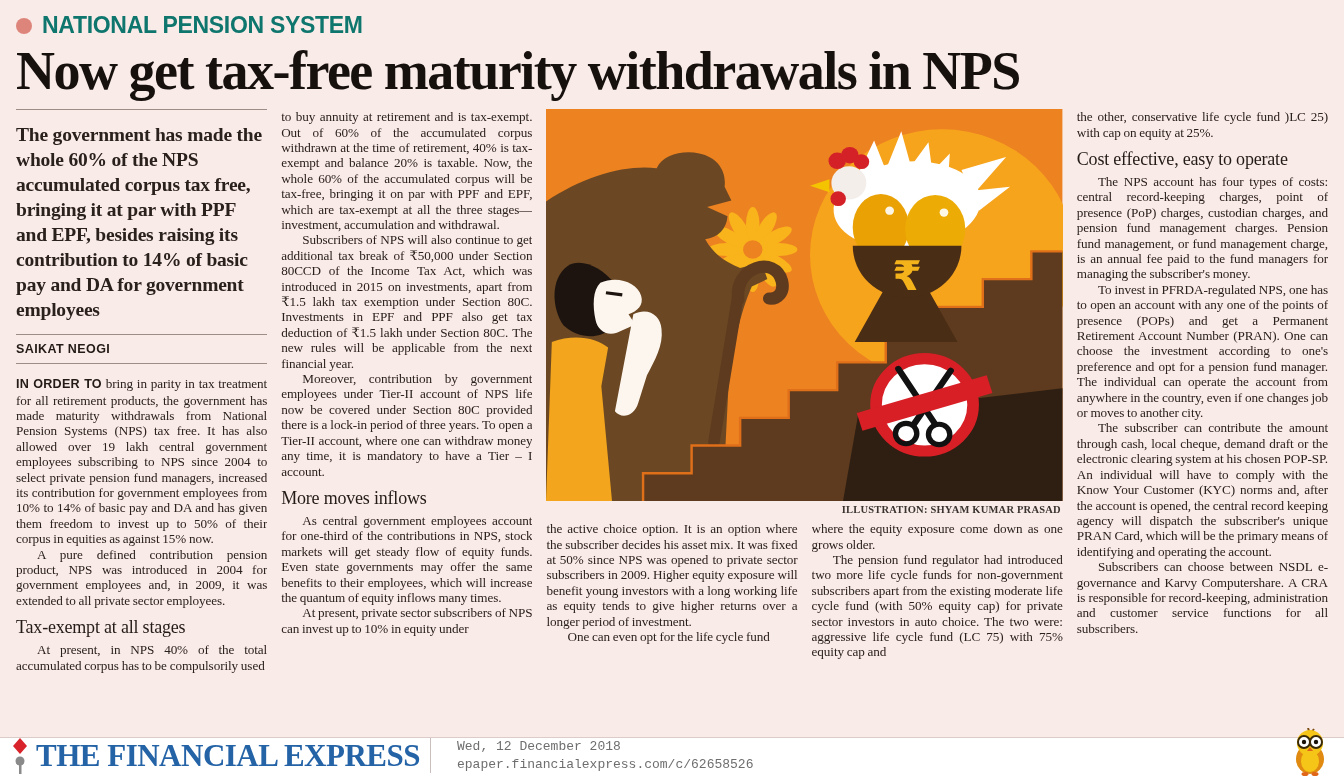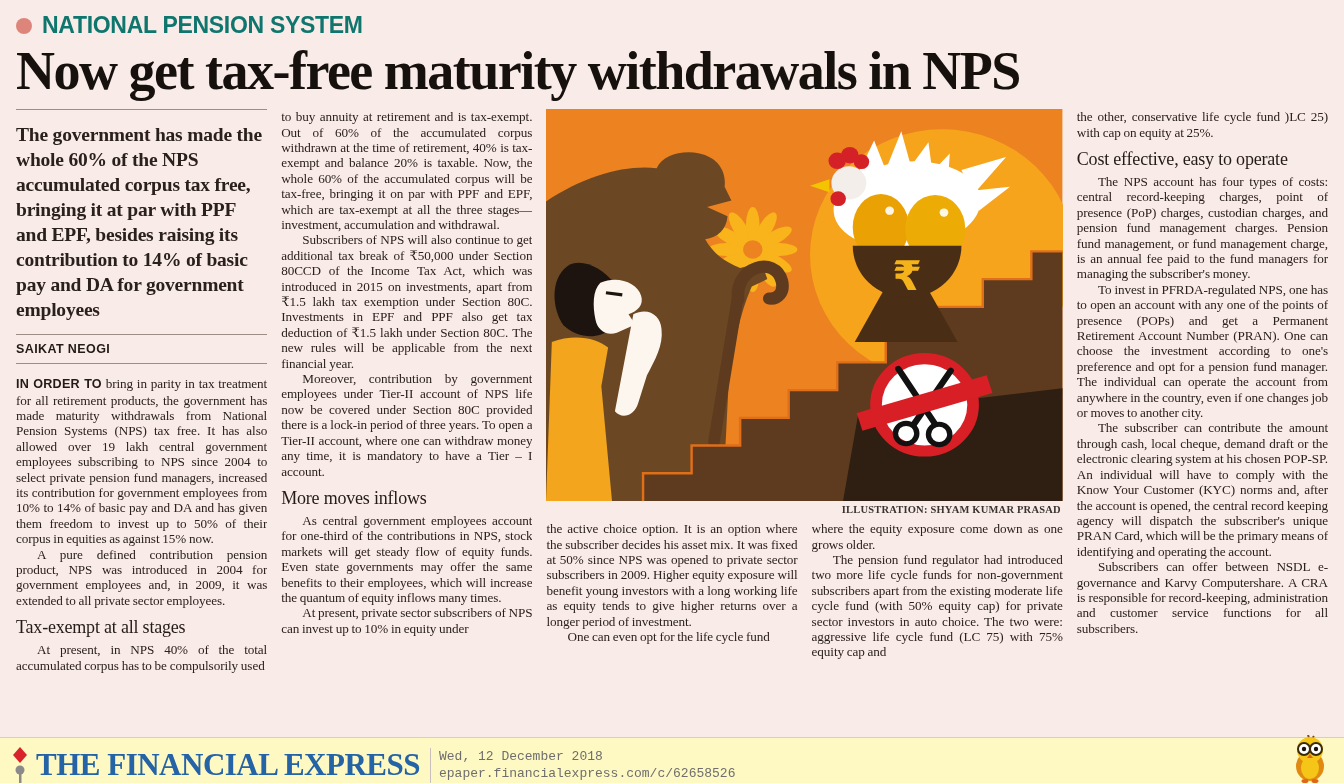--- a/index.html
+++ b/index.html
@@ -43,26 +43,26 @@
                 font-family:"Liberation Sans","DejaVu Sans",sans-serif; font-weight:700;
                 font-size:12.5px; letter-spacing:0.4px; color:#241b16; }
 
   
   .illo-svg { display:block; width:100%; height:392px; }
   .illo-caption { text-align:right; font-family:Liberation Serif, serif;
                   font-weight:700; font-size:10.5px; letter-spacing:0.2px; color:#3a332f;
                   margin:3px 2px 6px 0; }
 
   
-  .footer { position:absolute; left:0; bottom:0; width:100%; height:46px; background:#fef9c3;
-            border-top:1px solid #dcccc9; display:flex; align-items:flex-end; padding:0 12px; }
+  .footer { position:absolute; left:0; bottom:0; width:100%; height:46px; background:#ffffff;
+            border-top:1px solid #dcccc9; display:flex; align-items:flex-start; padding:0 12px; }
   .fe-mark { margin-right:8px; flex:0 0 auto; }
   .masthead { font-family:"Liberation Serif","DejaVu Serif",serif; font-weight:700;
               font-size:31px; letter-spacing:-0.5px; color:#2563a7; white-space:nowrap; }
-  .date-block { border-left:1px solid #c9c0bd; margin-left:10px; padding-left:8px;
+  .date-block { border-left:1px solid #c9c0bd; margin-left:10px; padding-left:26px;
                 font-family:"Liberation Mono","DejaVu Sans Mono",monospace;
                 font-size:13px; line-height:1.35; color:#6e6e6e; }
   .date-block .url { cursor:pointer; }
   .owl { margin-left:auto; margin-top:-10px; flex:0 0 auto; }
 </style>
 </head>
 <body>
 
 <div class="page">
 
@@ -195,21 +195,21 @@
       <p>where the equity exposure come down as one grows older.</p>
       <p class="indent">The pension fund regulator had introduced two more life cycle funds for non-government subscribers apart from the existing moderate life cycle fund (with 50% equity cap) for private sector investors in auto choice. The two were: aggressive life cycle fund (LC 75) with 75% equity cap and</p>
     </div>
 
     <div class="col col5 body-text">
       <p>the other, conservative life cycle fund )LC 25) with cap on equity at 25%.</p>
       <h3 class="subhead">Cost effective, easy to operate</h3>
       <p class="indent">The NPS account has four types of costs: central record-keeping charges, point of presence (PoP) charges, custodian charges, and pension fund management charges. Pension fund management, or fund management charge, is an annual fee paid to the fund managers for managing the subscriber's money.</p>
       <p class="indent">To invest in PFRDA-regulated NPS, one has to open an account with any one of the points of presence (POPs) and get a Permanent Retirement Account Number (PRAN). One can choose the investment according to one's preference and opt for a pension fund manager. The individual can operate the account from anywhere in the country, even if one changes job or moves to another city.</p>
       <p class="indent">The subscriber can contribute the amount through cash, local cheque, demand draft or the electronic clearing system at his chosen POP-SP. An individual will have to comply with the Know Your Customer (KYC) norms and, after the account is opened, the central record keeping agency will dispatch the subscriber's unique PRAN Card, which will be the primary means of identifying and operating the account.</p>
-      <p class="indent">Subscribers can offer between NSDL e-governance and Karvy Computershare. A CRA is responsible for record-keeping, administration and customer service functions for all subscribers.</p>
+      <p class="indent">Subscribers can choose between NSDL e-governance and Karvy Computershare. A CRA is responsible for record-keeping, administration and customer service functions for all subscribers.</p>
     </div>
   </div>
 
   <div class="footer">
     <svg class="fe-mark" width="16" height="36" viewBox="0 0 16 36">
       <polygon points="8,0 15,8 8,16 1,8" fill="#d8232a"></polygon>
       <circle cx="8" cy="23" r="4.5" fill="#8a8a8a"></circle>
       <rect x="7" y="27" width="2.5" height="9" fill="#8a8a8a"></rect>
     </svg>
     <div class="masthead">THE FINANCIAL EXPRESS</div>

